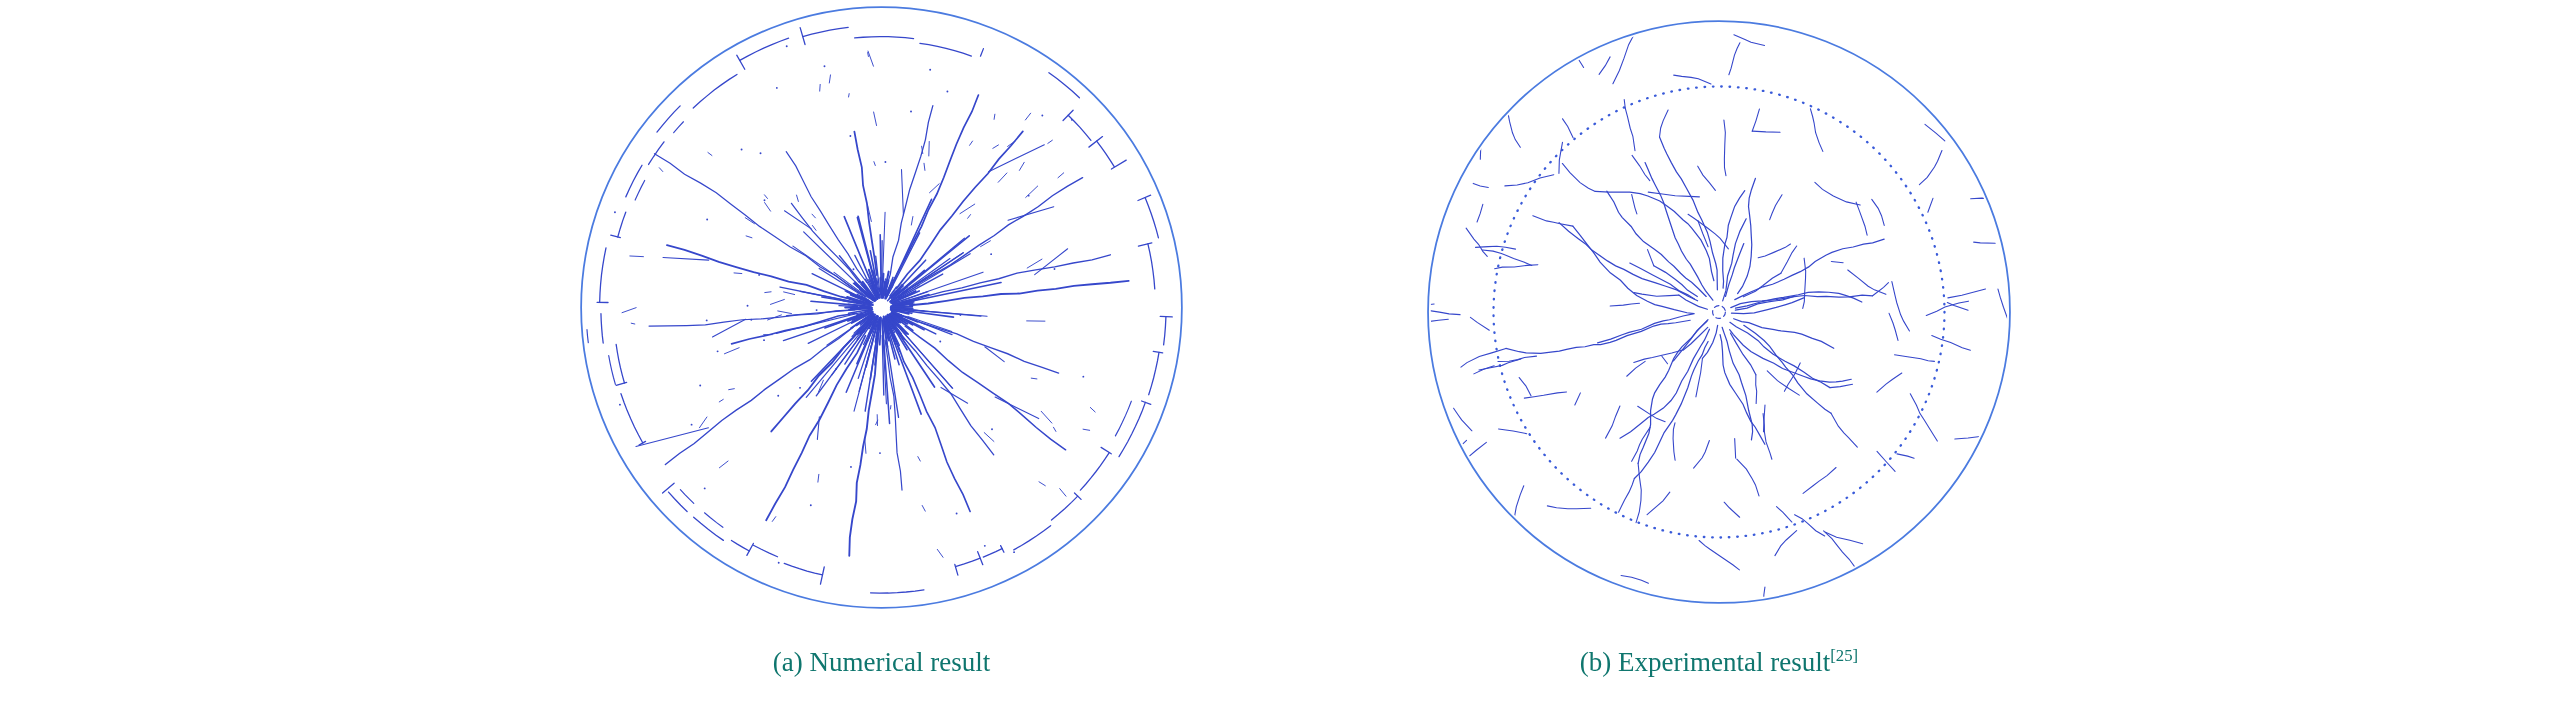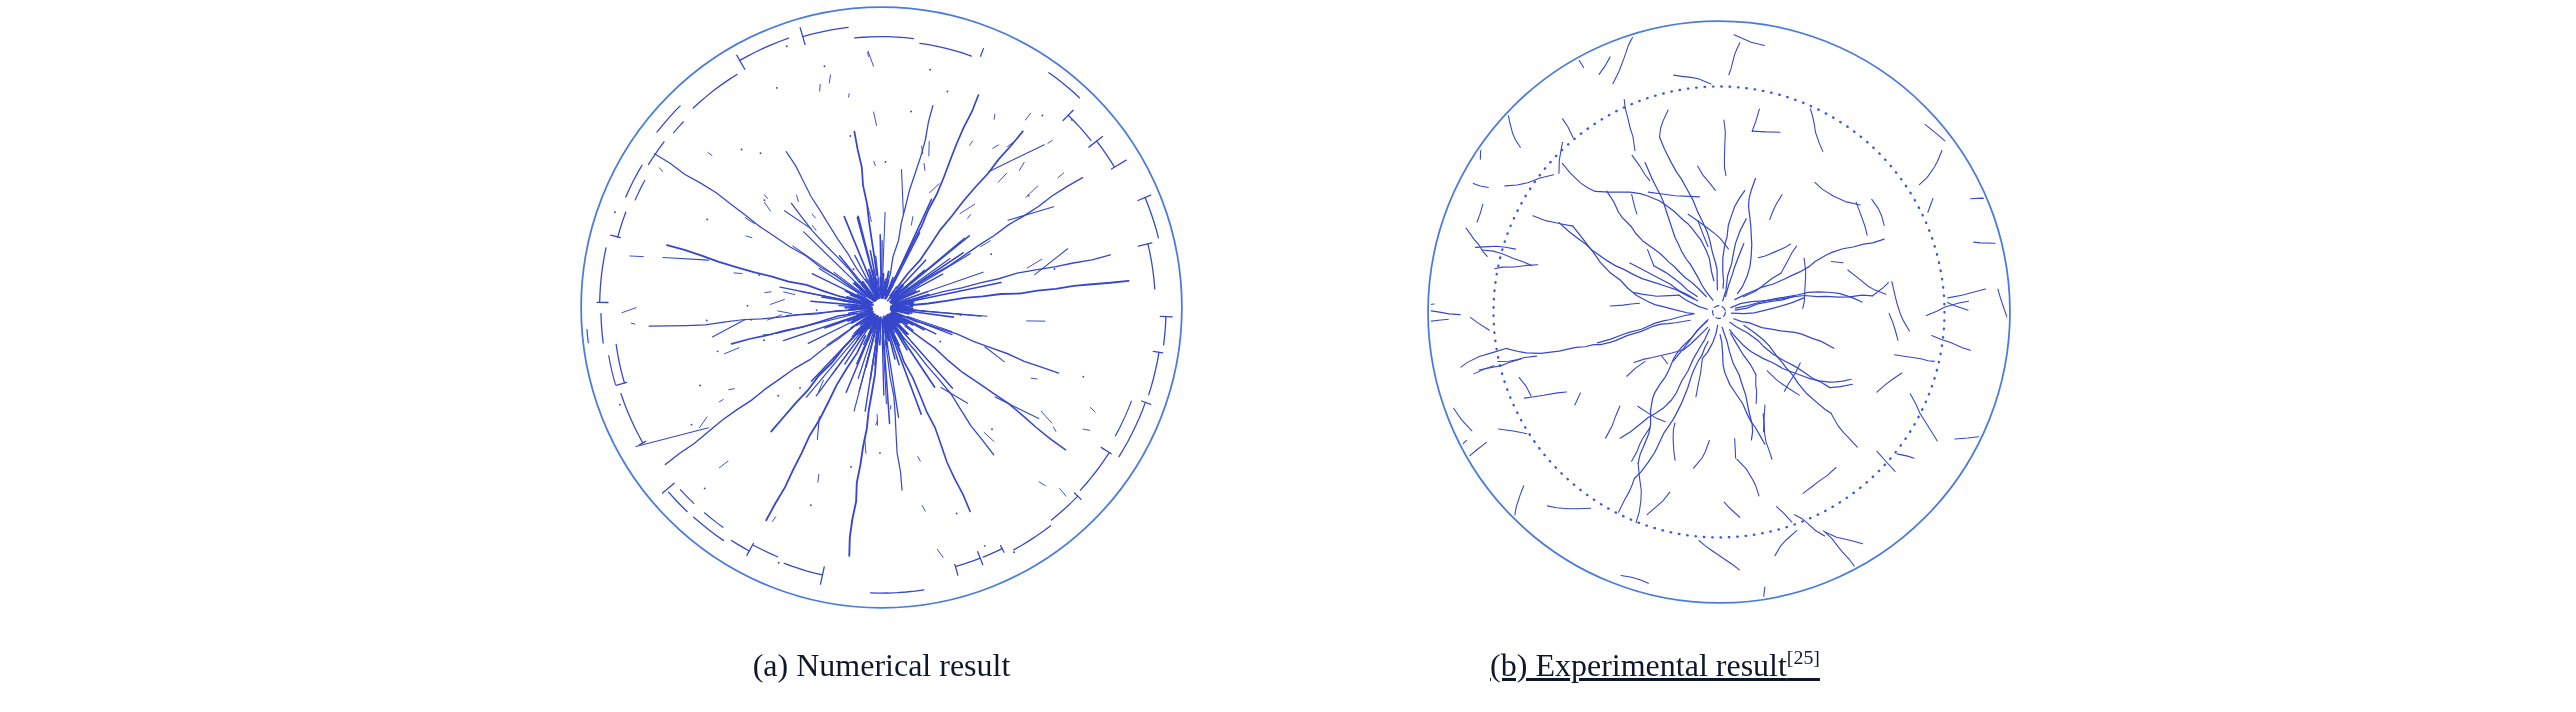--- a/index.html
+++ b/index.html
@@ -17,26 +17,26 @@
   .panel-svg {
     position: absolute;
     display: block;
   }
   #svg-a { left: 575px; top: 0.7px; }
   #svg-b { left: 1426px; top: 19px; }
   .caption {
     position: absolute;
     top: 646px;
     text-align: center;
-    font-size: 32px;
-    color: #0f172a;
+    font-size: 27px;
+    color: #0f766e;
     white-space: nowrap;
   }
   #caption-a { left: 575px; width: 613px; }
-  #caption-b { left: 1362px; width: 586px; text-decoration: underline; }
+  #caption-b { left: 1426px; width: 586px; }
   .caption sup { font-size: 0.62em; }
 </style>
 </head>
 <body>
 
 <div>
   <svg id="svg-a" class="panel-svg" width="613" height="613" viewBox="0 0 900 900">
       <defs>
         <clipPath id="clip-a">
           <circle cx="450" cy="450" r="438"></circle>

